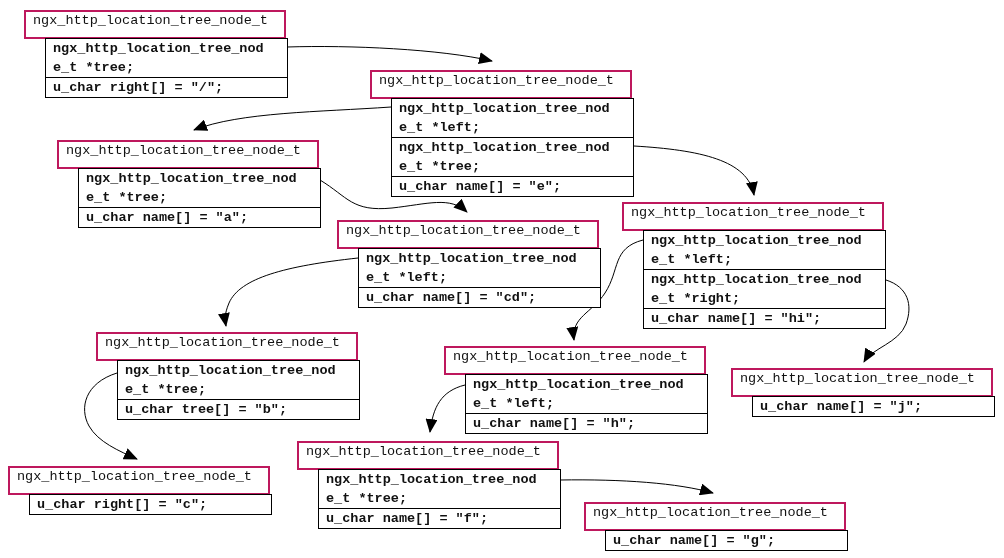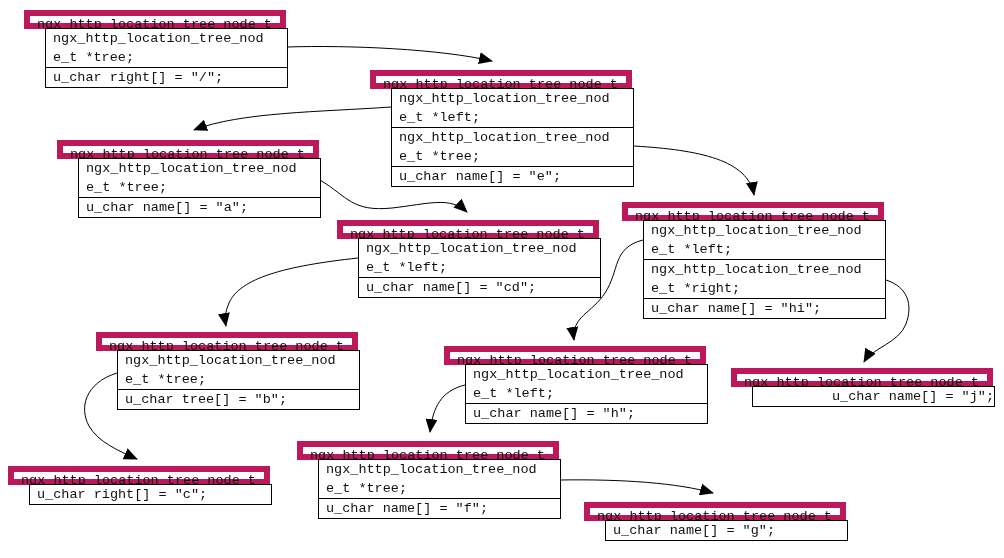--- a/index.html
+++ b/index.html
@@ -4,27 +4,27 @@
 <style>
   html,body{margin:0;padding:0;background:#ffffff;}
   #canvas{
     position:relative;width:1004px;height:558px;background:#ffffff;
     font-family:"Liberation Mono","DejaVu Sans Mono",monospace;
     color:#111;overflow:hidden;
   }
   #arrow-layer{position:absolute;left:0;top:0;width:1004px;height:558px;pointer-events:none;}
   .node{position:absolute;font-size:13.5px;}
   .node-header{
-    box-sizing:border-box;border:6px solid #be185d;background:#fff;
-    height:19px;line-height:17px;padding-left:7px;white-space:pre;
+    box-sizing:border-box;border:2px solid #be185d;background:#fff;
+    height:29px;line-height:17px;padding-left:7px;white-space:pre;
   }
   .node-body{margin-top:-1px;background:#fff;position:relative;}
   .node-row{
     box-sizing:border-box;border:1px solid #000;margin-top:-1px;
-    padding-left:7px;background:#fff;
+    padding-left:7px;background:#fff;font-weight:bold;
   }
   .row-line{height:19px;line-height:19px;white-space:pre;}
   .edge{fill:none;stroke:#000;stroke-width:1;}
 </style>
 </head>
 <body>
 
 <div id="canvas">
   <svg id="arrow-layer" width="1004" height="558" viewBox="0 0 1004 558" xmlns="http://www.w3.org/2000/svg">
     <defs>
@@ -133,21 +133,21 @@
             <div class="row-line">ngx_http_location_tree_nod</div>
             <div class="row-line">e_t *left;</div>
           </div>
           <div class="node-row">
             <div class="row-line">u_char name[] = ″h″;</div>
           </div>
         </div>
       </div>
       <div class="node" style="left: 731px; top: 368px;">
         <div class="node-header" style="width: 262px;">ngx_http_location_tree_node_t</div>
-        <div class="node-body" style="margin-left: 21px; width: 243px; text-align: right;">
+        <div class="node-body" style="margin-left: 21px; width: 243px;">
           <div class="node-row">
             <div class="row-line">u_char name[] = ″j″;</div>
           </div>
         </div>
       </div>
       <div class="node" style="left: 297px; top: 441px;">
         <div class="node-header" style="width: 262px;">ngx_http_location_tree_node_t</div>
         <div class="node-body" style="margin-left: 21px; width: 243px;">
           <div class="node-row">
             <div class="row-line">ngx_http_location_tree_nod</div>

